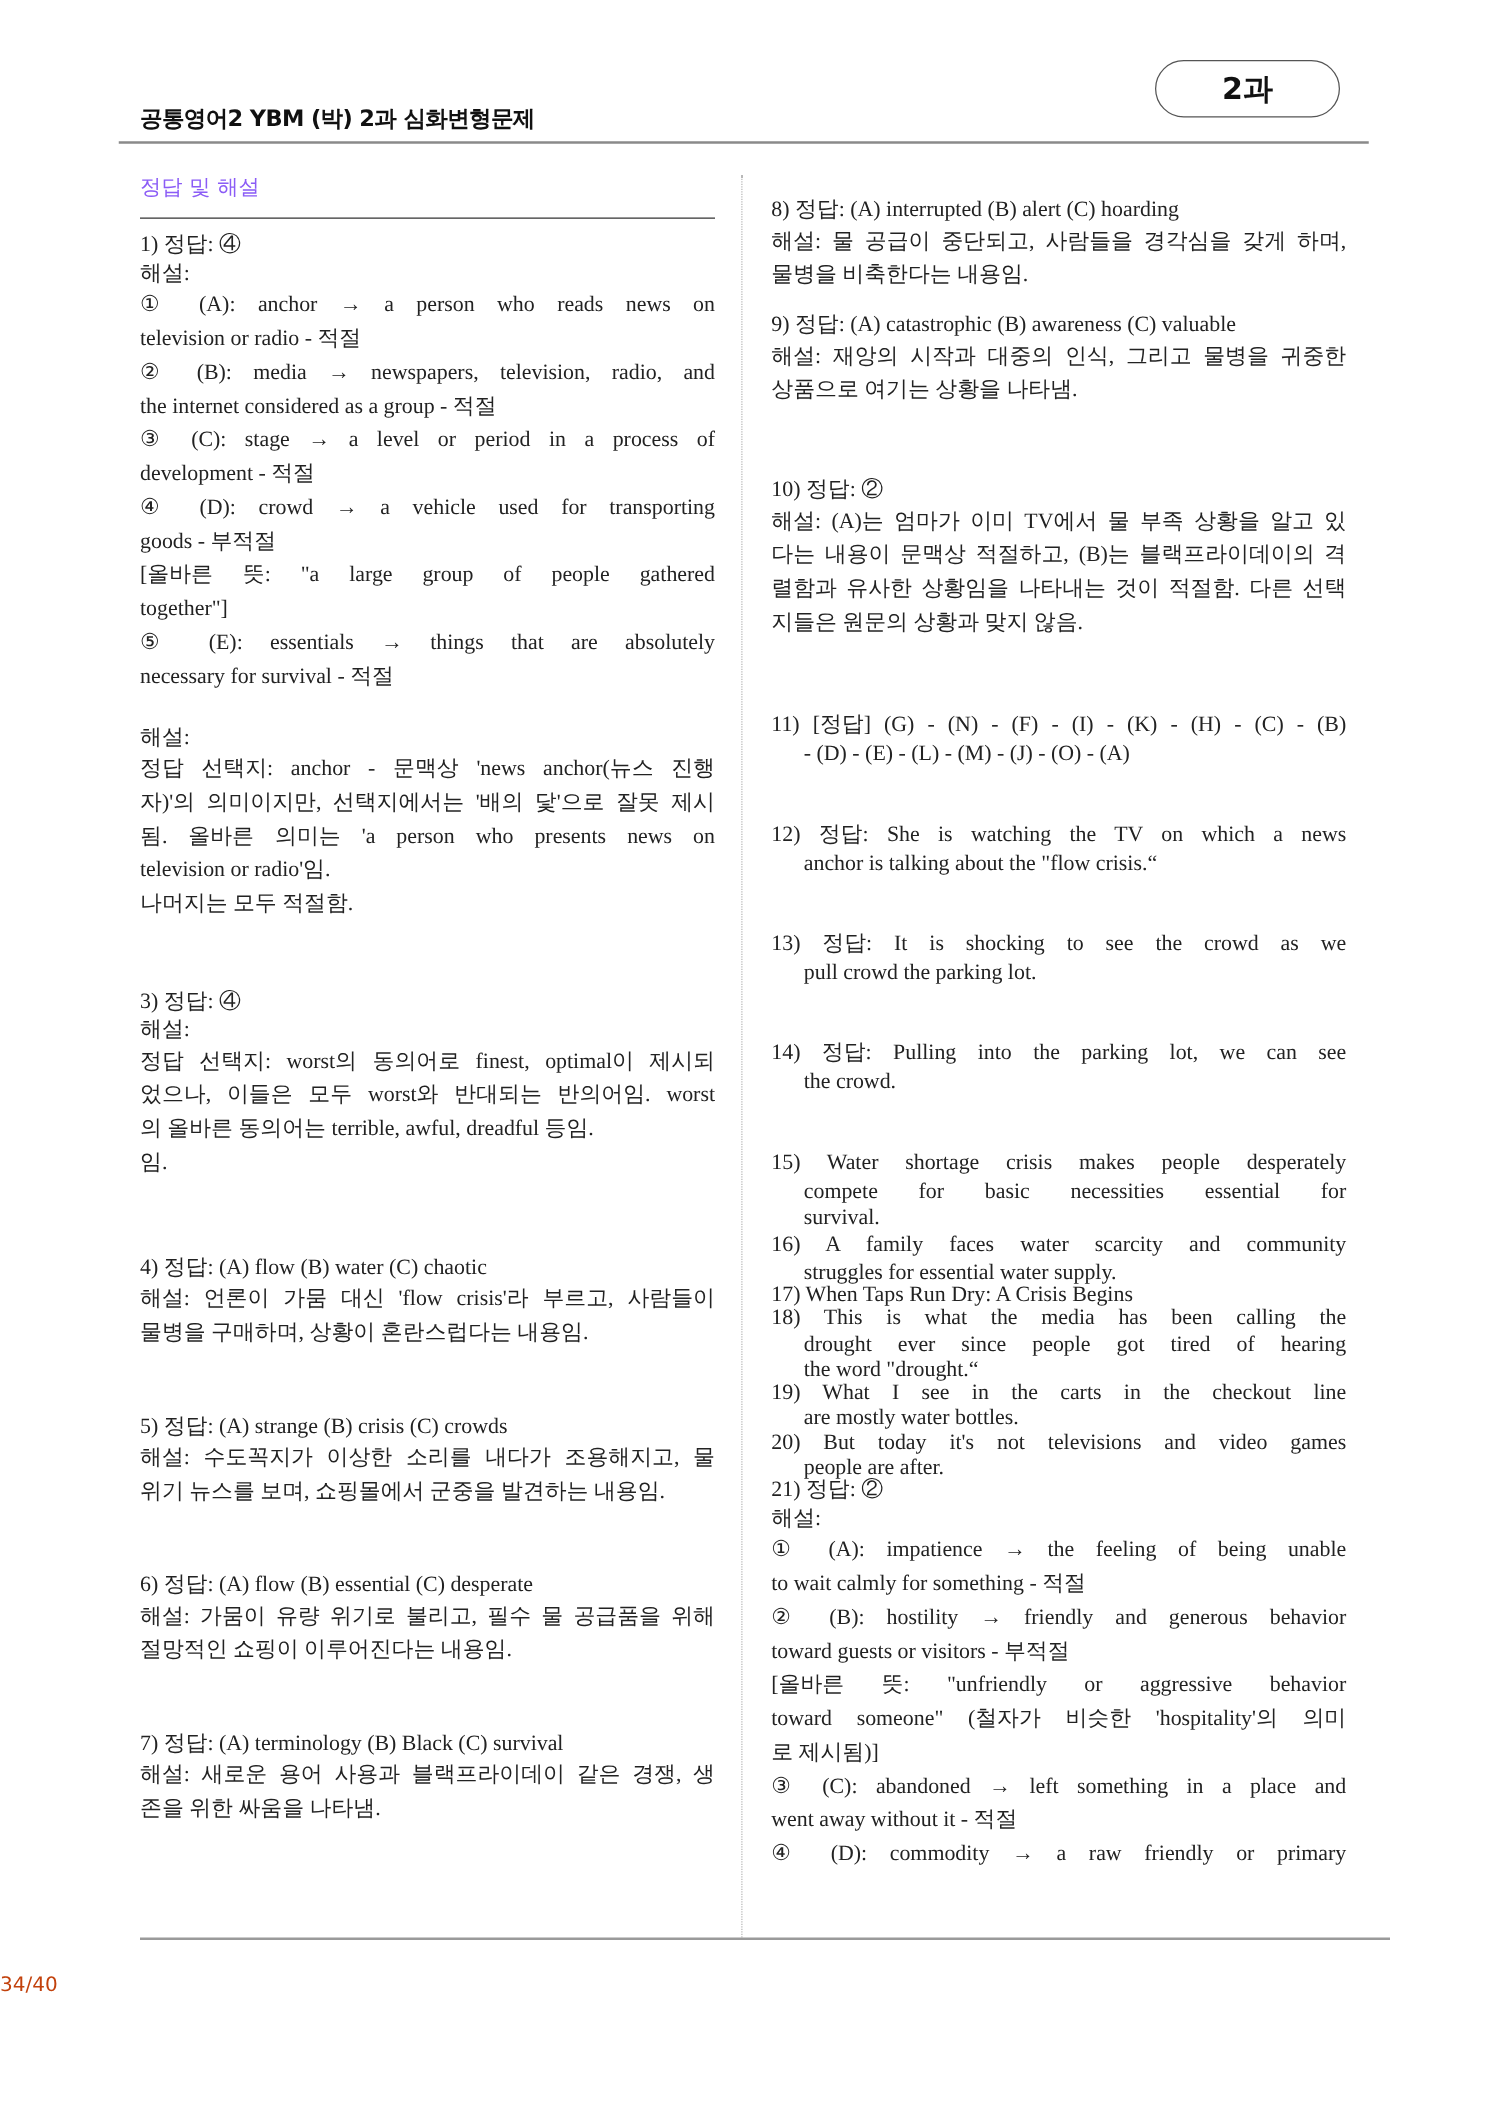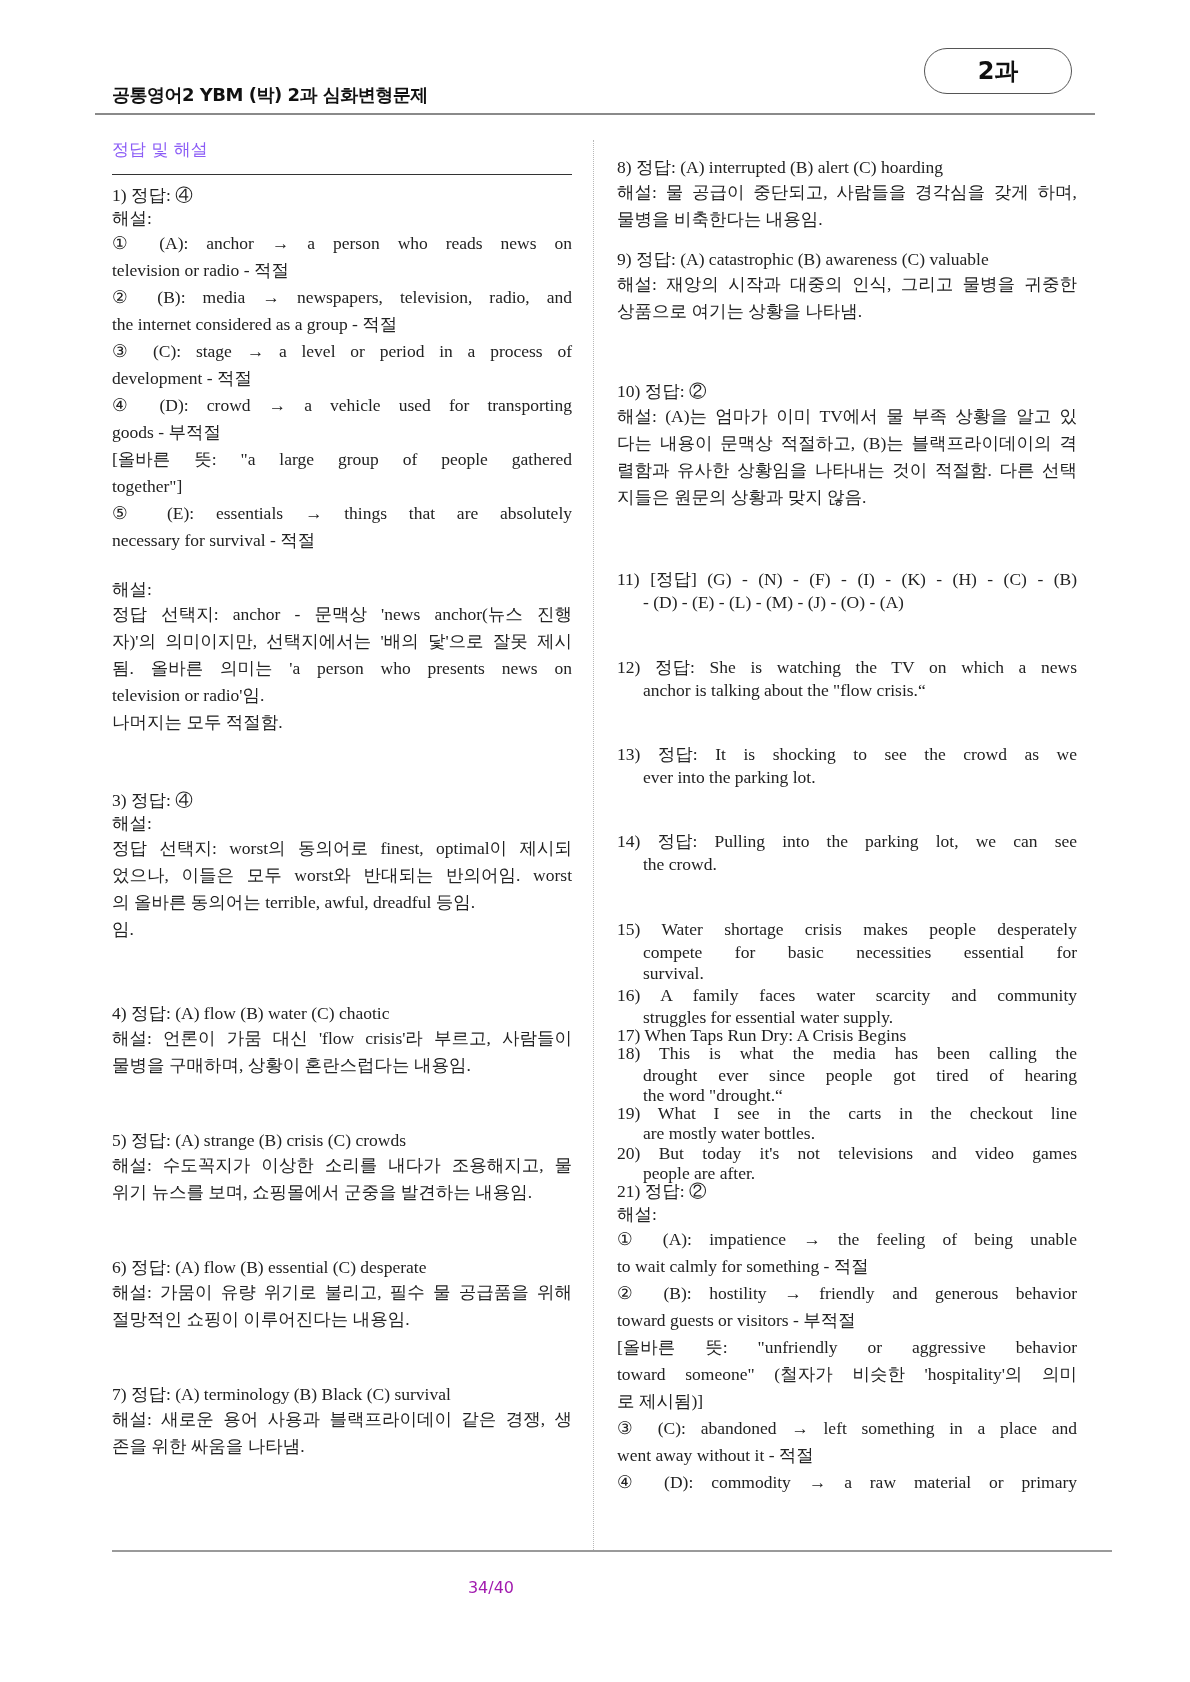--- a/index.html
+++ b/index.html
@@ -8,22 +8,22 @@
   .header-title { position:absolute; left:112px; top:83px; font-size:18px; font-weight:bold;
                   letter-spacing:-0.5px; color:#111; }
   .lesson-badge { position:absolute; left:924px; top:48px; width:148px; height:46px;
                   border:1.5px solid #555; border-radius:24px; box-sizing:border-box;
                   display:flex; align-items:center; justify-content:center;
                   font-size:24px; font-weight:bold; color:#111; }
   .header-rule { position:absolute; left:95px; top:113px; width:1000px; height:2px; background:#8a8a8a; }
   .col-divider { position:absolute; left:593px; top:140px; width:0; height:1410px;
                  border-left:1px dotted #b8b8b8; }
   .footer-rule { position:absolute; left:112px; top:1550px; width:1000px; height:2px; background:#9a9a9a; }
-  .page-number { position:absolute; left:0; width:982px; top:1578px; text-align:center;
-                 font-size:16px; color:#a21caf; }
+  .page-number { position:absolute; left:0; width:982px; top:1578px; text-align:left;
+                 font-size:16px; color:#c2410c; }
 
   .section-title { position:absolute; left:112px; top:138px; font-size:17px; font-weight:normal; color:#8b5cf6; }
   .section-rule { position:absolute; left:112px; top:174px; width:460px; height:1px; background:#333; }
 
   .col { position:absolute; width:460px; font-size:17.5px; line-height:27px; }
   .col.left { left:112px; top:184px; }
   .col.right { left:617px; top:156px; }
   .line { white-space:nowrap; }
   .line.just { text-align:justify; text-align-last:justify; white-space:normal; }
   .tight { line-height:23px; }
@@ -128,21 +128,21 @@
     <div class="line indent">- (D) - (E) - (L) - (M) - (J) - (O) - (A)</div>
   </div>
 
   <div class="block tight" style="top:500px">
     <div class="line just">12) 정답: She is watching the TV on which a news</div>
     <div class="line indent">anchor is talking about the "flow crisis.“</div>
   </div>
 
   <div class="block tight" style="top:587px">
     <div class="line just">13) 정답: It is shocking to see the crowd as we</div>
-    <div class="line indent">ever into the parking lot.</div>
+    <div class="line indent">pull crowd the parking lot.</div>
   </div>
 
   <div class="block tight" style="top:674px">
     <div class="line just">14) 정답: Pulling into the parking lot, we can see</div>
     <div class="line indent">the crowd.</div>
   </div>
 
   <div class="block" style="top:762px; line-height:23px">
     <div class="line just">15) Water shortage crisis makes people desperately</div>
     <div class="line just indent" style="line-height:23px">compete for basic necessities essential for</div>
@@ -179,18 +179,18 @@
     <div class="line tight">해설:</div>
     <div class="line just">① (A): impatience → the feeling of being unable</div>
     <div class="line">to wait calmly for something - 적절</div>
     <div class="line just">② (B): hostility → friendly and generous behavior</div>
     <div class="line">toward guests or visitors - 부적절</div>
     <div class="line just">[올바른 뜻: "unfriendly or aggressive behavior</div>
     <div class="line just">toward someone" (철자가 비슷한 'hospitality'의 의미</div>
     <div class="line">로 제시됨)]</div>
     <div class="line just">③ (C): abandoned → left something in a place and</div>
     <div class="line">went away without it - 적절</div>
-    <div class="line just">④ (D): commodity → a raw material or primary</div>
+    <div class="line just">④ (D): commodity → a raw friendly or primary</div>
   </div>
 </div>
 
 <div class="footer-rule"></div>
 <div class="page-number">34/40</div>
 
 </body></html>

